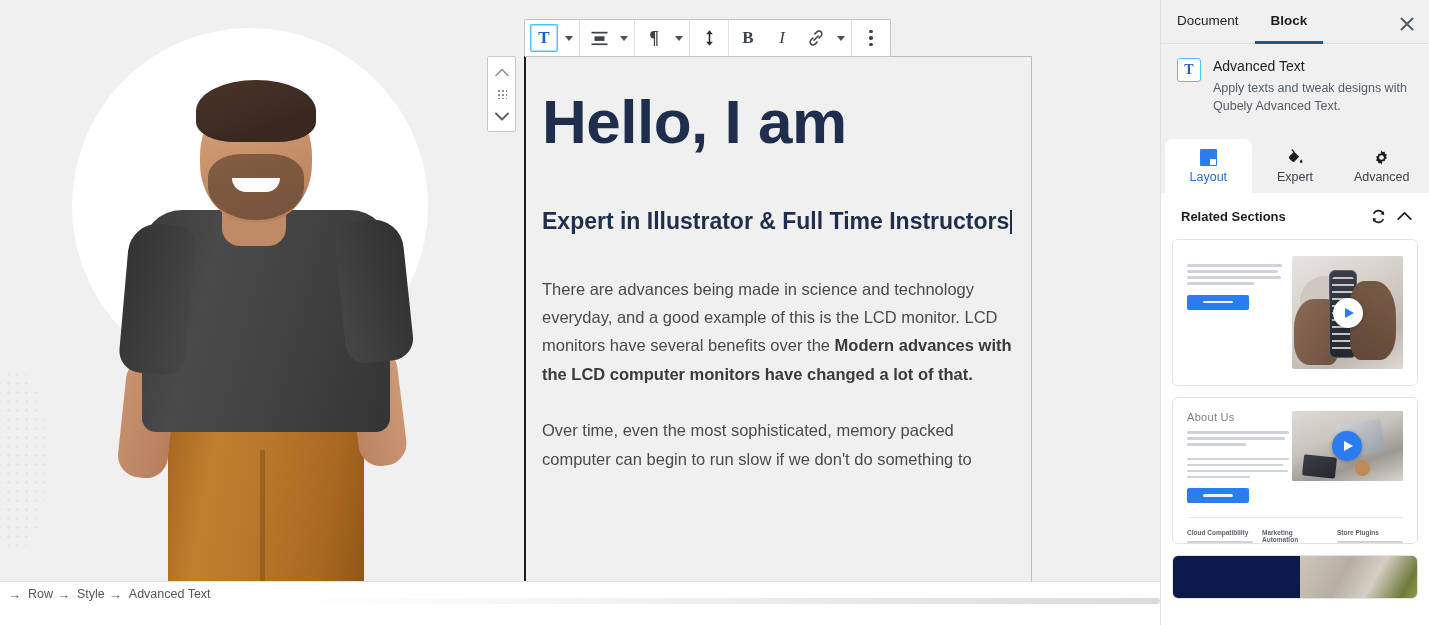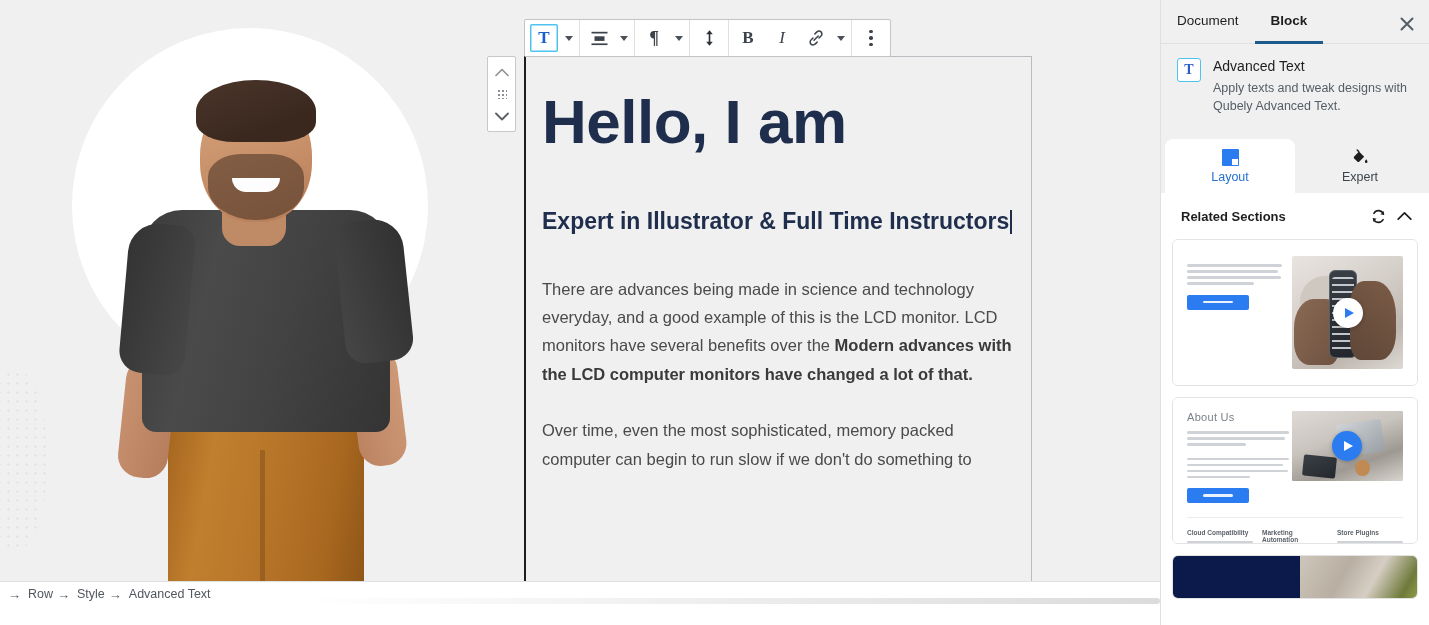--- a/index.html
+++ b/index.html
@@ -518,20 +518,29 @@
       </div>
       <div class="st">
         <div class="st-icon">
           <svg width="18" height="18" viewBox="0 0 18 18">
             <path d="M3.2 8.4L8.0 3.6l5.2 5.2-4.8 4.8a1.5 1.5 0 01-2.1 0L3.2 10.5a1.5 1.5 0 010-2.1z" fill="#1e1e1e"></path>
             <path d="M6.2 2.0l1.5 1.5" stroke="#1e1e1e" stroke-width="1.4" stroke-linecap="round"></path>
             <path d="M15.2 11.2c.9 1.3 1.3 2.0 1.3 2.6a1.3 1.3 0 11-2.6 0c0-.6.4-1.3 1.3-2.6z" fill="#1e1e1e"></path>
           </svg>
         </div>
         <span>Expert</span>
+      </div>
+      <div class="st">
+        <div class="st-icon">
+          <svg width="17" height="17" viewBox="0 0 18 18">
+            <path d="M9 1.2l1.1 1.9 2.2-.3.5 2.2 2.0.9-1.0 2.0 1.0 2.0-2.0.9-.5 2.2-2.2-.3L9 16.8l-1.1-1.9-2.2.3-.5-2.2-2.0-.9 1.0-2.0-1.0-2.0 2.0-.9.5-2.2 2.2.3z" fill="#1e1e1e"></path>
+            <circle cx="9" cy="9" r="2.5" fill="#f0f0f0"></circle>
+          </svg>
+        </div>
+        <span>Advanced</span>
       </div>
     </div>
 
     <div class="sb-body">
       <div class="rs-head">
         <div class="rs-title">Related Sections</div>
         <div class="rs-act">
           <svg width="15" height="15" viewBox="0 0 16 16">
             <path d="M13.3 5.6A5.6 5.6 0 003.1 4.6" stroke="#1e1e1e" stroke-width="1.7" fill="none" stroke-linecap="round"></path>
             <path d="M2.7 10.4a5.6 5.6 0 0010.2 1.0" stroke="#1e1e1e" stroke-width="1.7" fill="none" stroke-linecap="round"></path>

